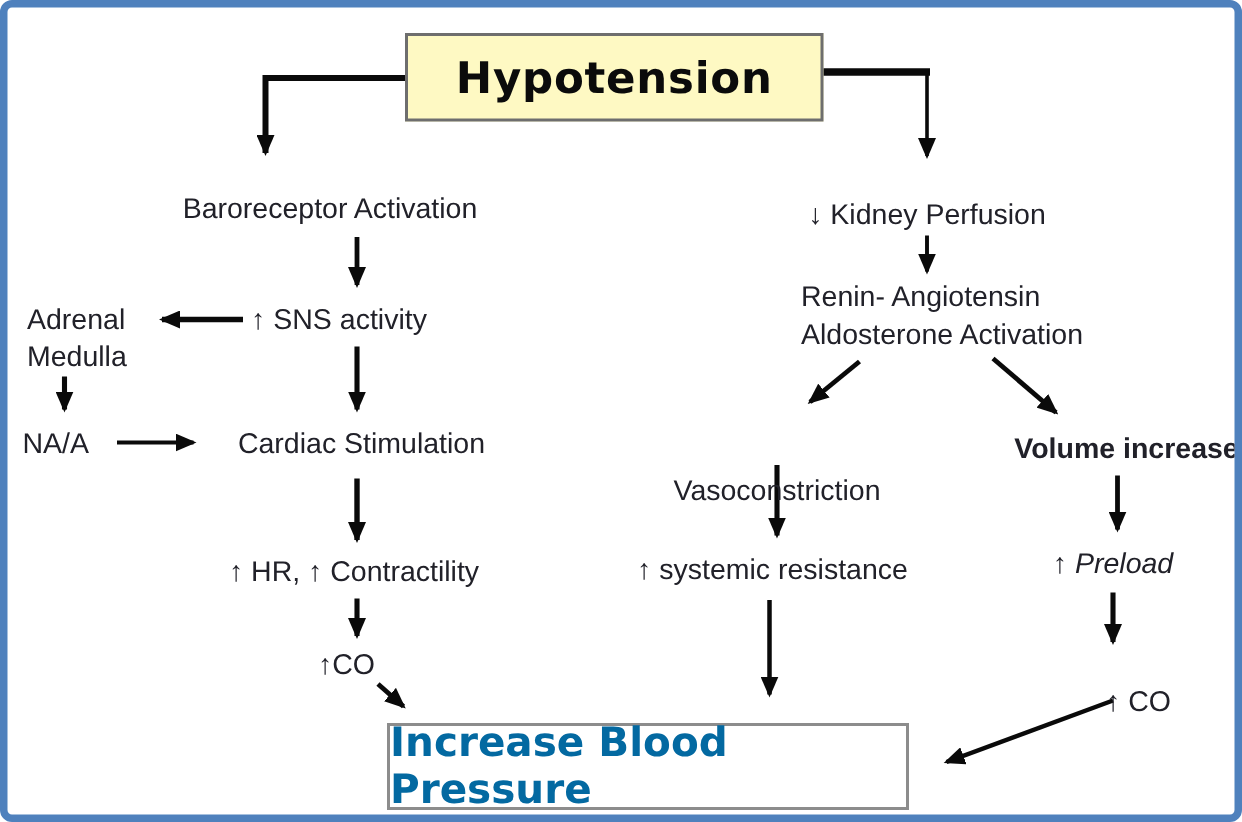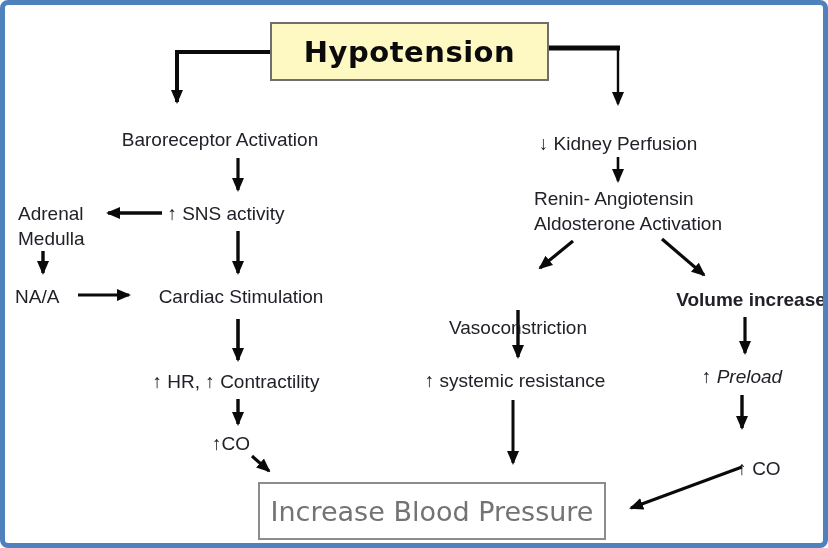--- a/index.html
+++ b/index.html
@@ -43,23 +43,23 @@
   }
   .outcomebox {
     position: absolute;
     left: 253px; top: 477px;
     width: 348px; height: 58px;
     box-sizing: border-box;
     border: 2px solid #8c8c8c;
     background: #ffffff;
     display: flex; align-items: center; justify-content: center;
     font-family: "DejaVu Sans", sans-serif;
-    font-weight: 400;
+    font-weight: 700;
     font-size: 27px;
-    color: #737373;
+    color: #0369a1;
   }
 </style>
 </head>
 <body>
 
 <div class="canvas">
 
   <svg class="arrow-layer" width="828" height="548" viewBox="0 0 828 548">
     <defs>
       <marker id="ah" markerUnits="userSpaceOnUse" markerWidth="14" markerHeight="12" refX="12" refY="6" orient="auto">

